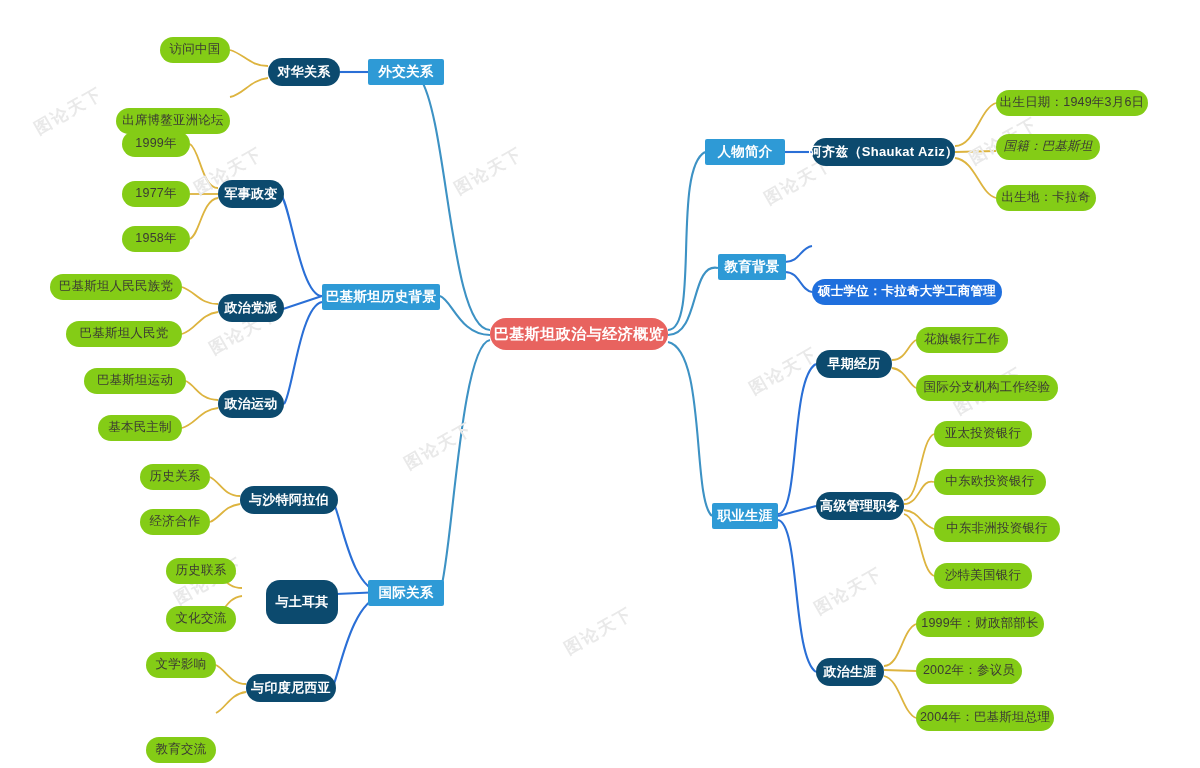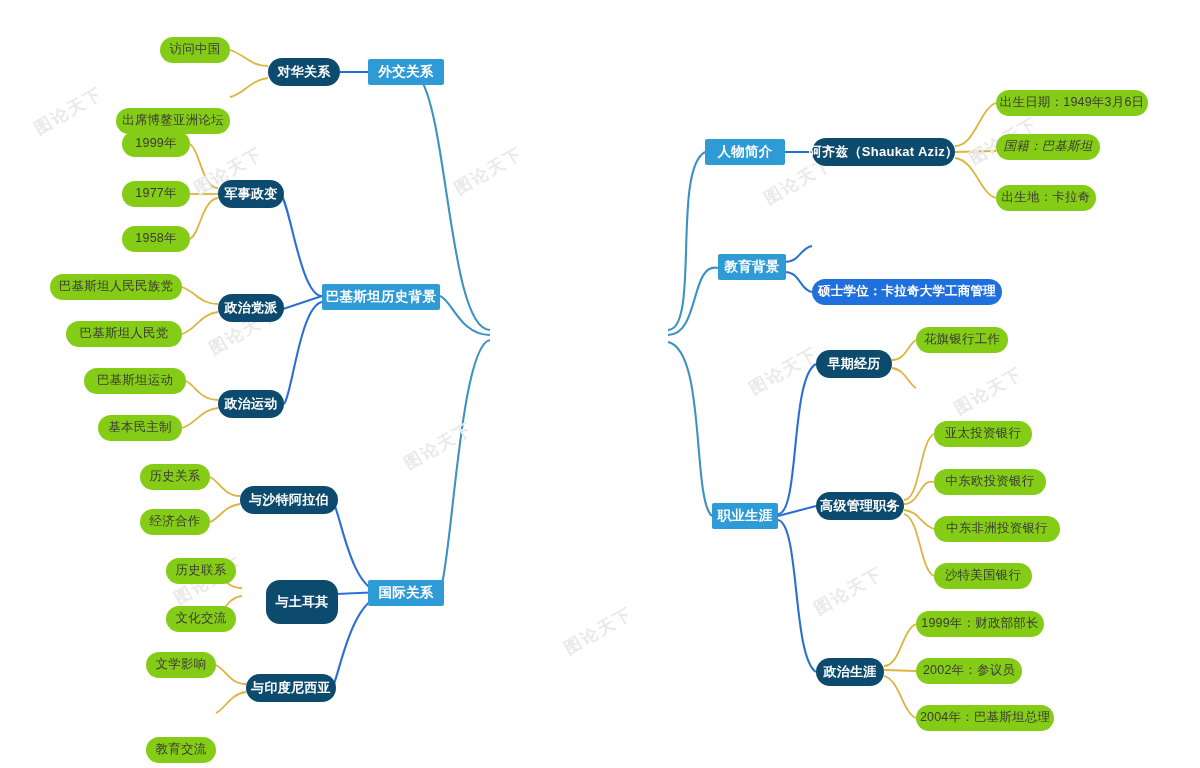--- a/index.html
+++ b/index.html
@@ -110,20 +110,21 @@
   <div class="wm" style="left:400px;top:455px;">图论天下</div>
   <div class="wm" style="left:450px;top:180px;">图论天下</div>
   <div class="wm" style="left:760px;top:190px;">图论天下</div>
   <div class="wm" style="left:965px;top:150px;">图论天下</div>
   <div class="wm" style="left:745px;top:380px;">图论天下</div>
   <div class="wm" style="left:950px;top:400px;">图论天下</div>
   <div class="wm" style="left:810px;top:600px;">图论天下</div>
   <div class="wm" style="left:560px;top:640px;">图论天下</div>
   <div class="wm" style="left:30px;top:120px;">图论天下</div>
 
+  <div class="node root" style="left:490px;top:318px;width:178px;height:32px;">巴基斯坦政治与经济概览</div>
 
   <div class="node lvl1" style="left:368px;top:59px;width:76px;height:26px;">外交关系</div>
   <div class="node lvl2" style="left:268px;top:58px;width:72px;height:28px;">对华关系</div>
   <div class="node leaf" style="left:160px;top:37px;width:70px;height:26px;">访问中国</div>
   <div class="node leaf" style="left:116px;top:84px;width:114px;height:26px;margin-top:24px;">出席博鳌亚洲论坛</div>
 
   <div class="node lvl1" style="left:322px;top:284px;width:118px;height:26px;">巴基斯坦历史背景</div>
 
   <div class="node lvl2" style="left:218px;top:180px;width:66px;height:28px;">军事政变</div>
   <div class="node leaf" style="left:122px;top:131px;width:68px;height:26px;">1999年</div>
@@ -158,20 +159,21 @@
   <div class="node leaf" style="left:996px;top:134px;width:104px;height:26px;font-style:italic;">国籍：巴基斯坦</div>
   <div class="node leaf" style="left:996px;top:185px;width:100px;height:26px;">出生地：卡拉奇</div>
 
   <div class="node lvl1" style="left:718px;top:254px;width:68px;height:26px;">教育背景</div>
   <div class="node lvl3blue" style="left:812px;top:279px;width:190px;height:26px;">硕士学位：卡拉奇大学工商管理</div>
 
   <div class="node lvl1" style="left:712px;top:503px;width:66px;height:26px;">职业生涯</div>
 
   <div class="node lvl2" style="left:816px;top:350px;width:76px;height:28px;">早期经历</div>
   <div class="node leaf" style="left:916px;top:327px;width:92px;height:26px;">花旗银行工作</div>
+  <div class="node leaf" style="left:916px;top:375px;width:142px;height:26px;">国际分支机构工作经验</div>
 
   <div class="node lvl2" style="left:816px;top:492px;width:88px;height:28px;">高级管理职务</div>
   <div class="node leaf" style="left:934px;top:421px;width:98px;height:26px;">亚太投资银行</div>
   <div class="node leaf" style="left:934px;top:469px;width:112px;height:26px;">中东欧投资银行</div>
   <div class="node leaf" style="left:934px;top:516px;width:126px;height:26px;">中东非洲投资银行</div>
   <div class="node leaf" style="left:934px;top:563px;width:98px;height:26px;">沙特美国银行</div>
 
   <div class="node lvl2" style="left:816px;top:658px;width:68px;height:28px;">政治生涯</div>
   <div class="node leaf" style="left:916px;top:611px;width:128px;height:26px;">1999年：财政部部长</div>
   <div class="node leaf" style="left:916px;top:658px;width:106px;height:26px;">2002年：参议员</div>

